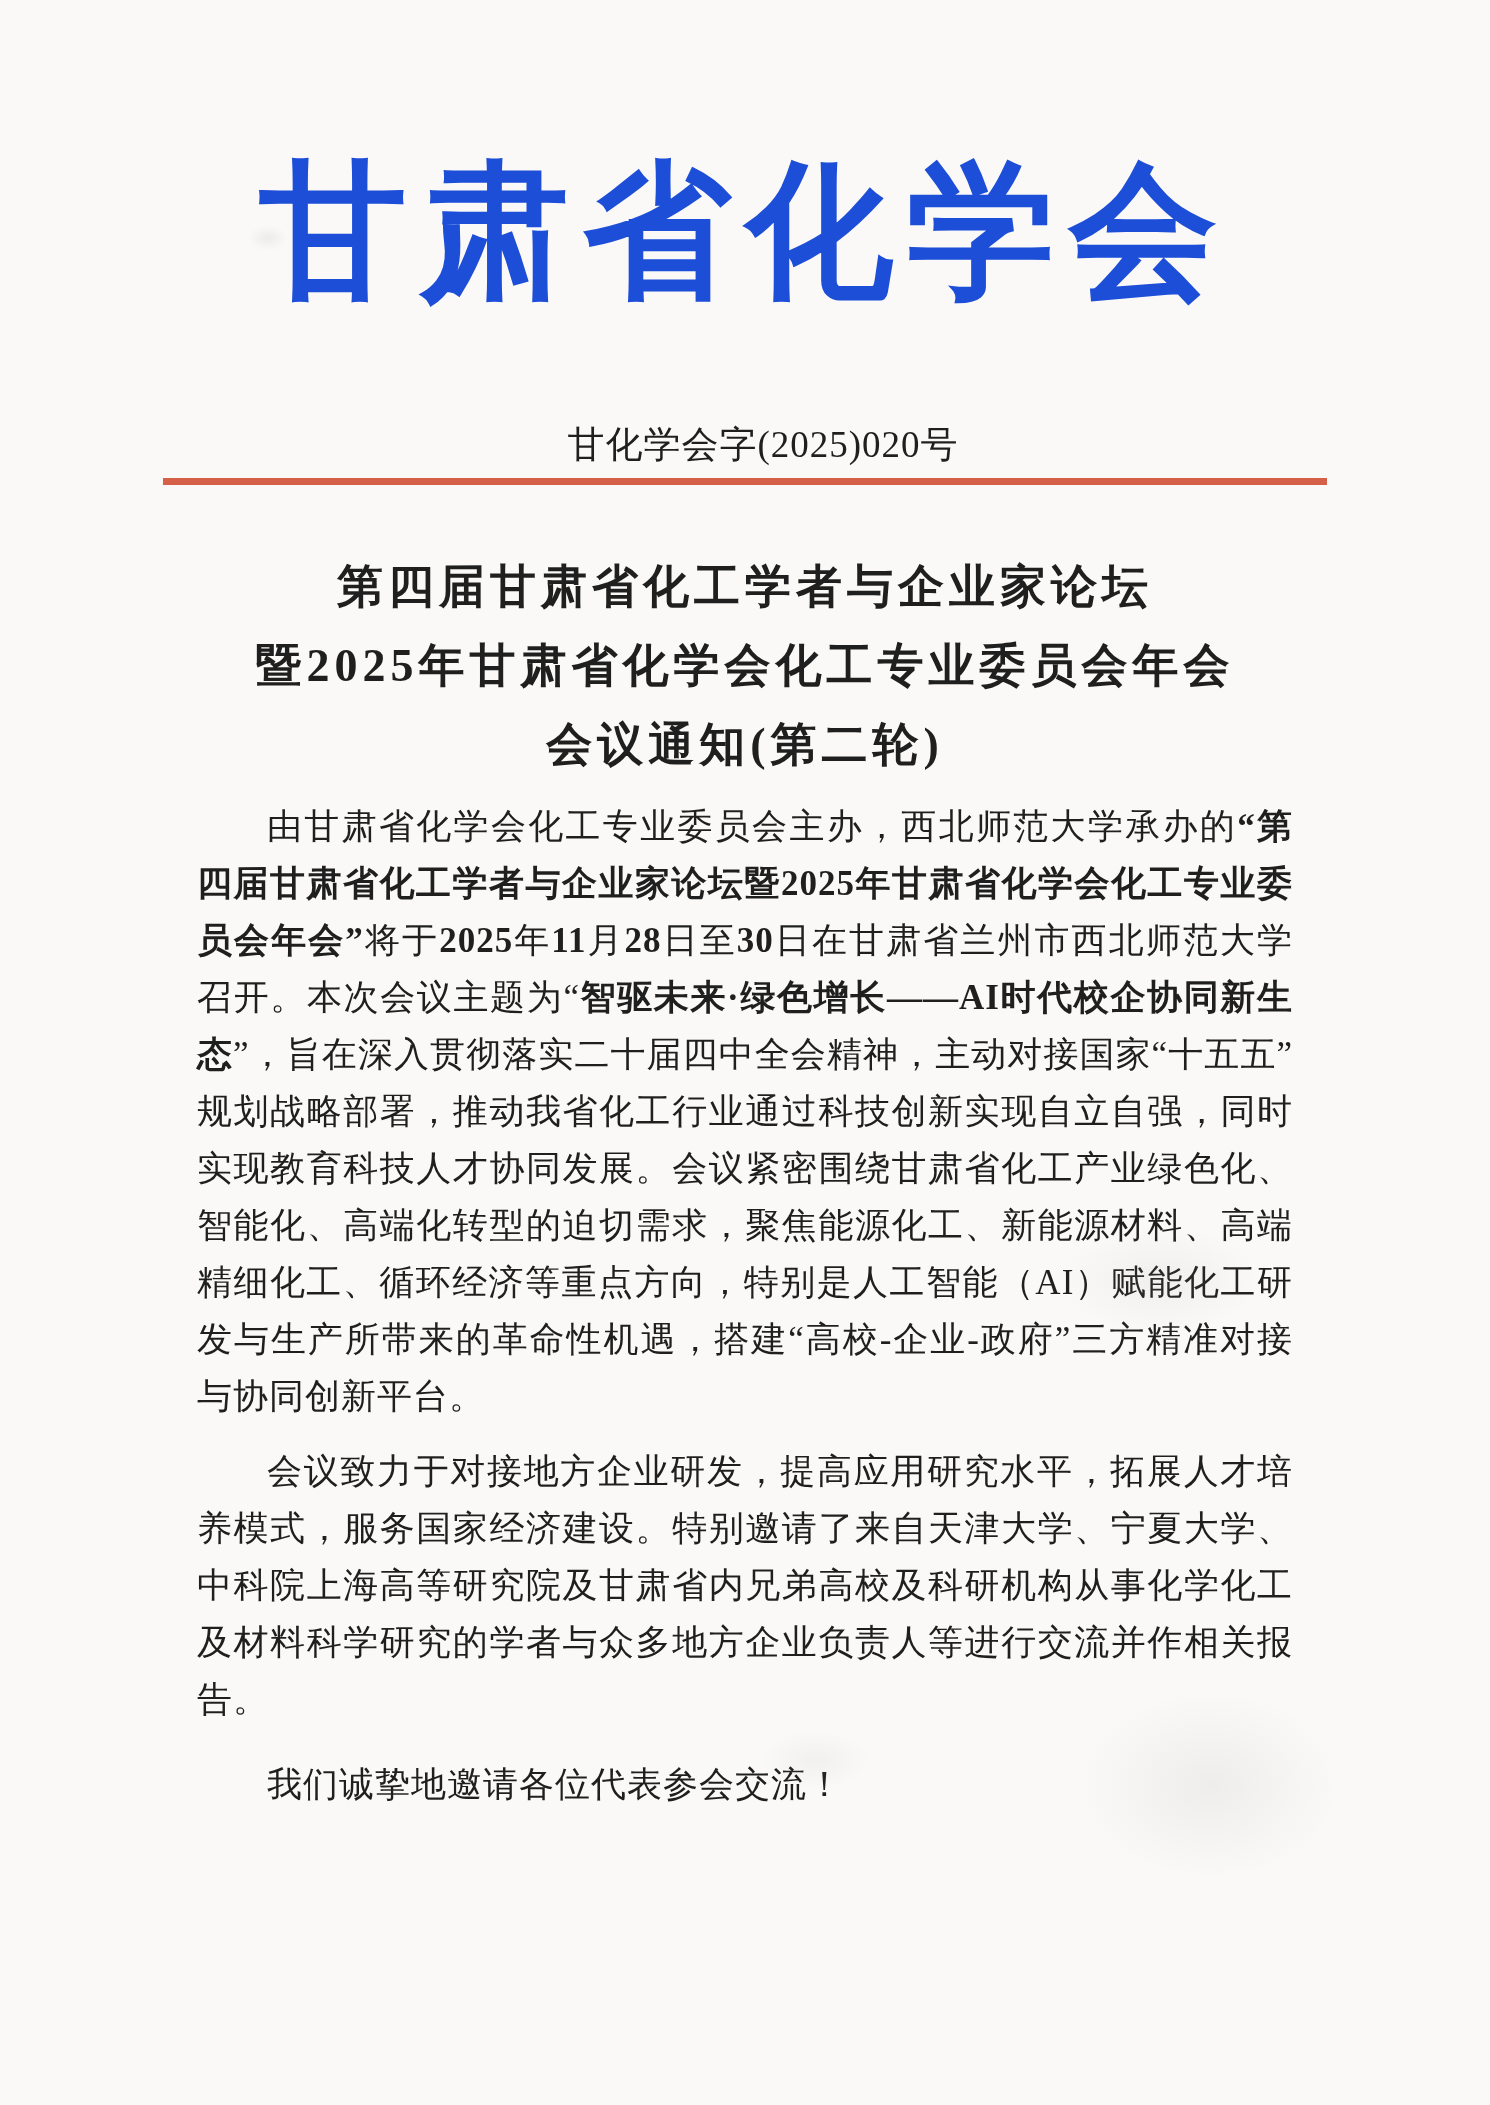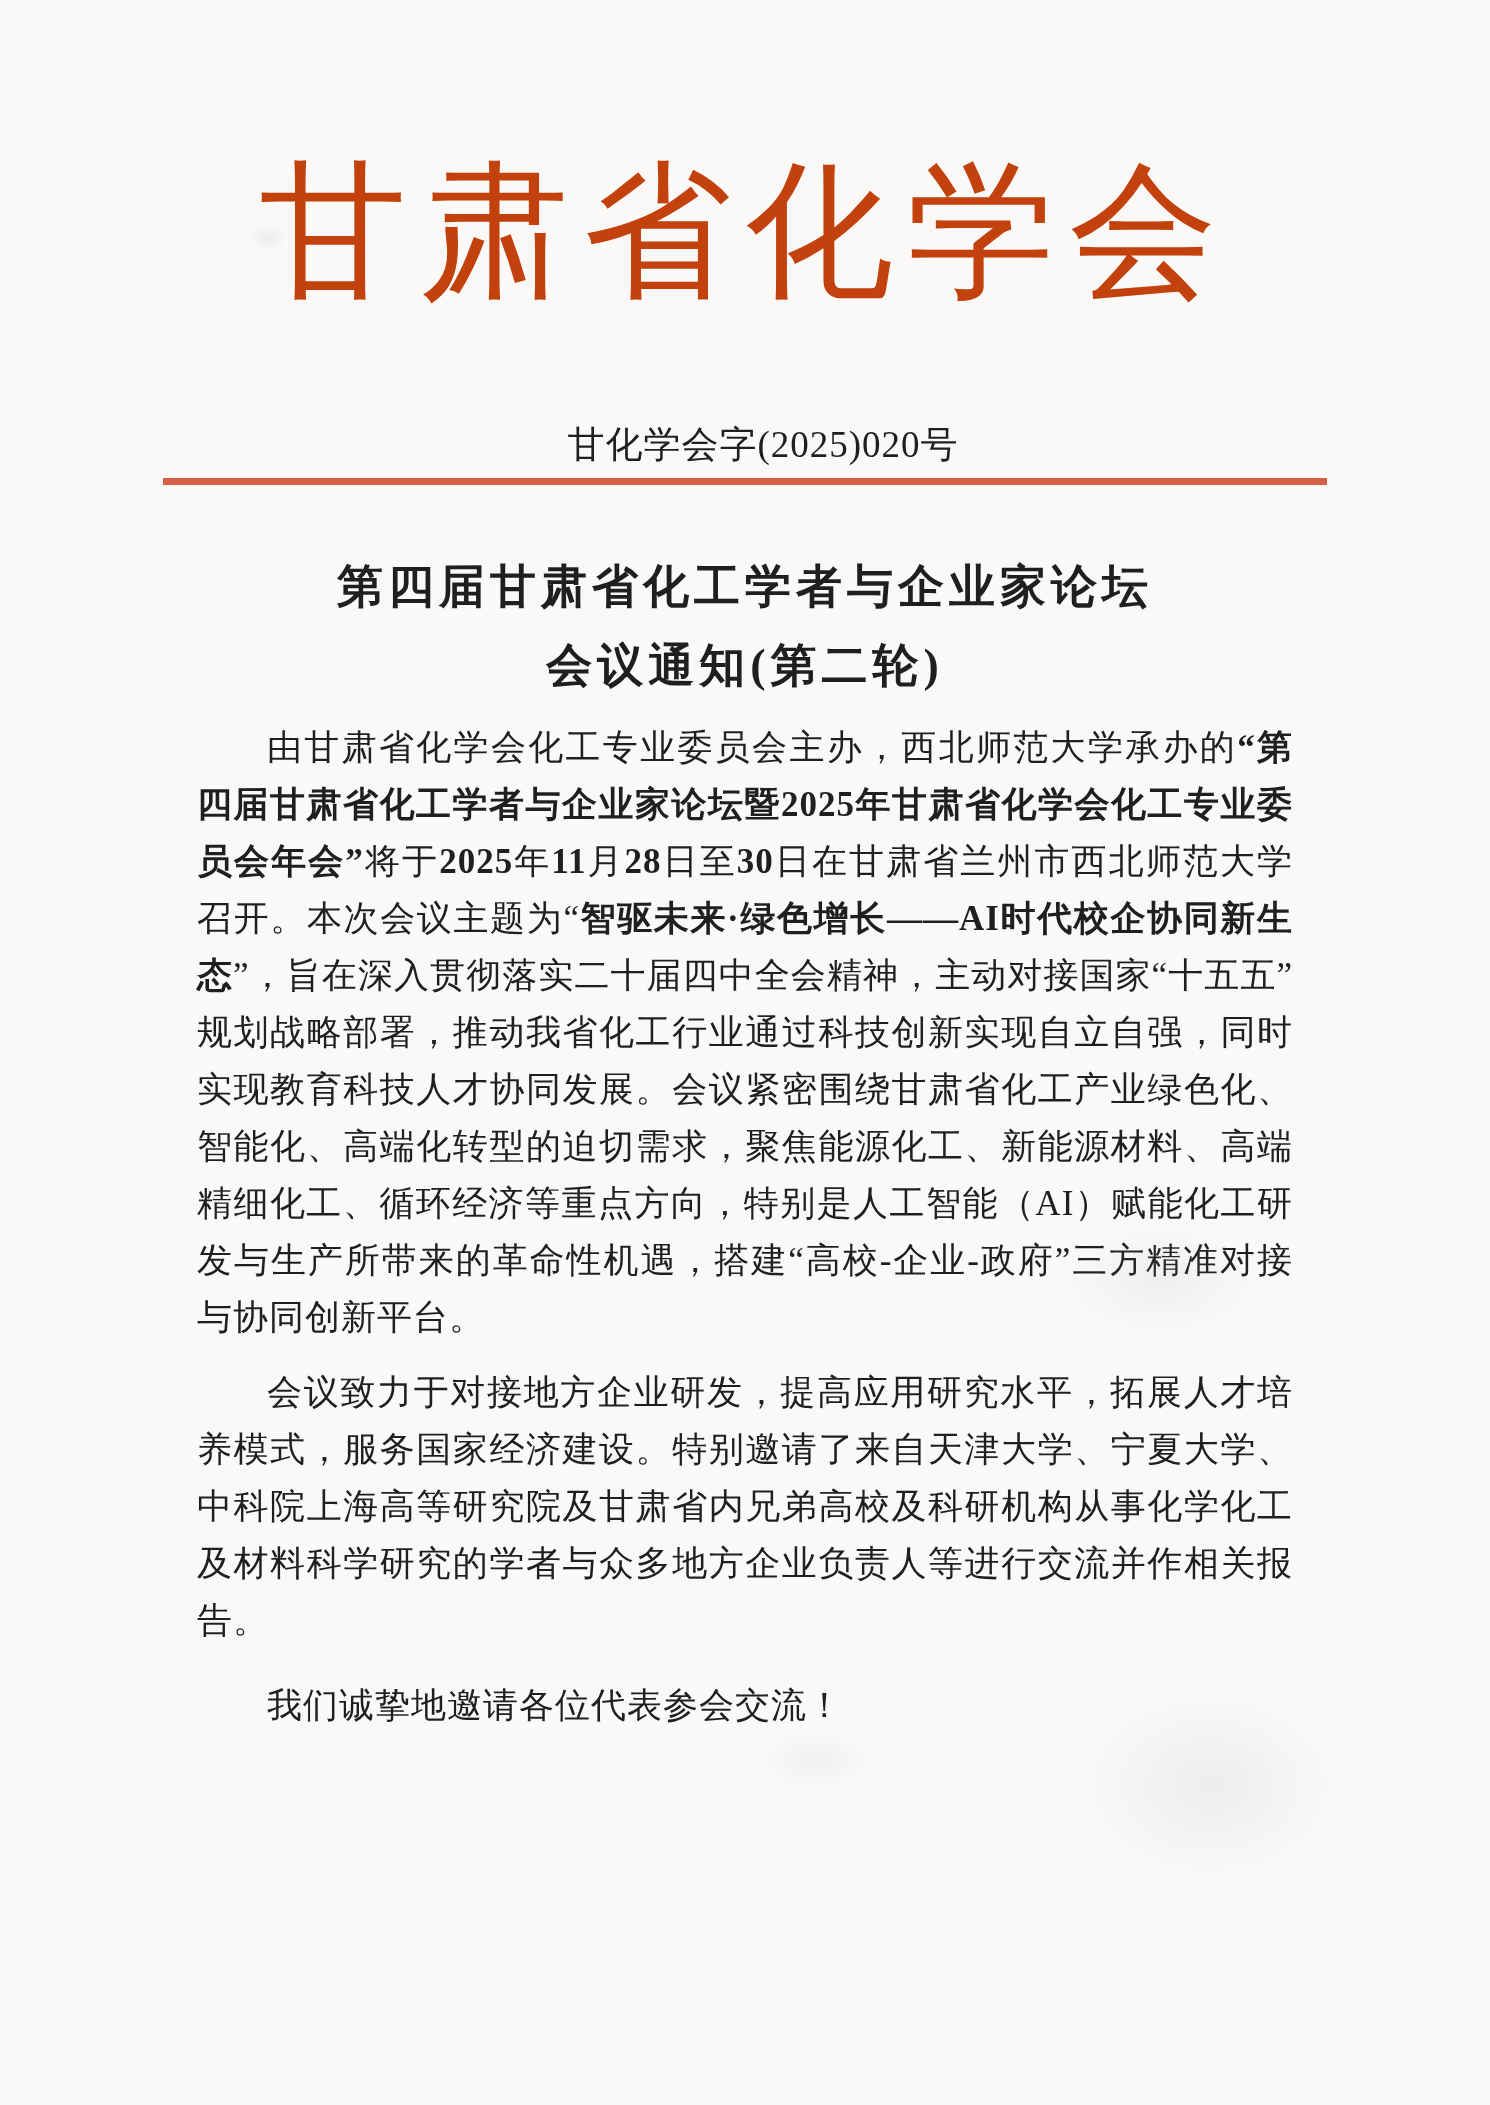--- a/index.html
+++ b/index.html
@@ -98,28 +98,29 @@
   .artifact.a4 {
     left: 248px; top: 225px; width: 40px; height: 26px;
     background: radial-gradient(ellipse at center, rgba(140,140,140,0.12), rgba(140,140,140,0) 70%);
   }
 </style>
 </head>
 <body>
 
 <div class="page" style="background: rgb(250, 249, 247); color: rgb(31, 31, 31);">
 
-  <div class="org-title" style="color: #c2410c;">甘肃省化学会</div>
+  <div class="org-title" style="color: #1d4ed8; font-weight: bold;">甘肃省化学会</div>
 
   <div class="doc-number">甘化学会字(2025)020号</div>
 
   <div class="red-rule" style="background: rgb(213, 95, 71);"></div>
 
   <div class="title-block">
     <div class="title-line">第四届甘肃省化工学者与企业家论坛</div>
+    <div class="title-line">暨2025年甘肃省化学会化工专业委员会年会</div>
     <div class="title-line">会议通知(第二轮)</div>
   </div>
 
   <div class="body-block">
     <div>
         <p class="para p1"><span>由甘肃省化学会化工专业委员会主办，西北师范大学承办的</span><span class="b">“第四届甘肃省化工学者与企业家论坛暨2025年甘肃省化学会化工专业委员会年会”</span><span>将于</span><span class="b">2025</span><span>年</span><span class="b">11</span><span>月</span><span class="b">28</span><span>日至</span><span class="b">30</span><span>日在甘肃省兰州市西北师范大学召开。本次会议主题为“</span><span class="b">智驱未来·绿色增长——AI时代校企协同新生态</span><span>”，旨在深入贯彻落实二十届四中全会精神，主动对接国家“十五五”规划战略部署，推动我省化工行业通过科技创新实现自立自强，同时实现教育科技人才协同发展。会议紧密围绕甘肃省化工产业绿色化、智能化、高端化转型的迫切需求，聚焦能源化工、新能源材料、高端精细化工、循环经济等重点方向，特别是人工智能（AI）赋能化工研发与生产所带来的革命性机遇，搭建“高校-企业-政府”三方精准对接与协同创新平台。</span></p>
         <p class="para p2"><span>会议致力于对接地方企业研发，提高应用研究水平，拓展人才培养模式，服务国家经济建设。特别邀请了来自天津大学、宁夏大学、中科院上海高等研究院及甘肃省内兄弟高校及科研机构从事化学化工及材料科学研究的学者与众多地方企业负责人等进行交流并作相关报告。</span></p>
         <p class="para p3"><span>我们诚挚地邀请各位代表参会交流！</span></p>
       </div>
   </div>

